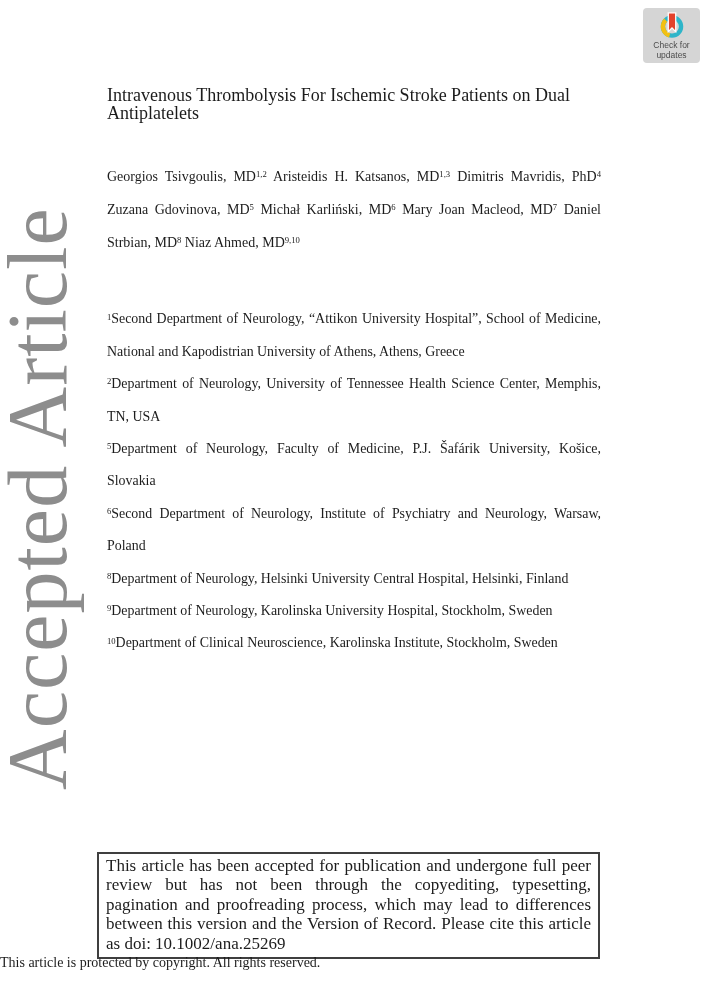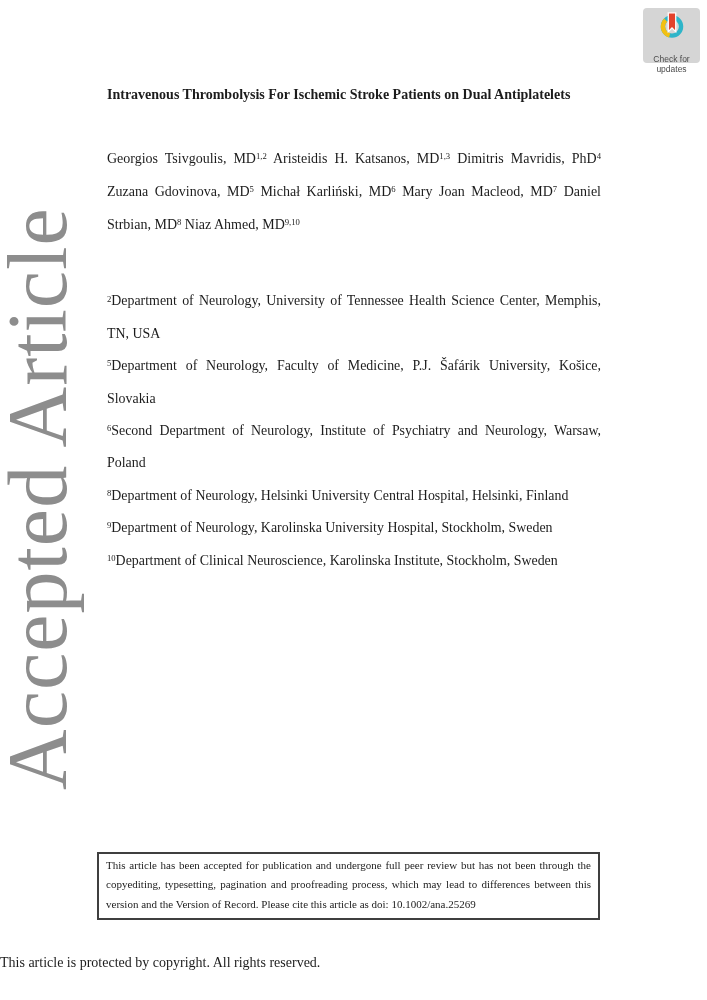--- a/index.html
+++ b/index.html
@@ -40,32 +40,32 @@
     padding-top:2px;
     cursor:pointer;
     font-family:"Liberation Sans", sans-serif;
   }
   .badge svg { display:block; }
   .badge-text {
     font-size:8.5px;
     line-height:9.5px;
     color:#4c4c4c;
     text-align:center;
-    margin-top:15px;
+    margin-top:1px;
   }
 
   
   .content {
     position:absolute;
     left:107px; top:86px;
     width:494px;
   }
   .title {
-    font-size:14px;
-    font-weight:bold;
+    font-size:18px;
+    font-weight:normal;
     line-height:18px;
   }
   .authors {
     margin-top:39px;
     font-size:14px;
     line-height:32.8px;
     text-align:justify;
   }
   .affils { margin-top:44px; }
   .affil {
@@ -81,21 +81,21 @@
     top:-0.45em;
   }
 
   
   .notice-box {
     position:absolute;
     left:97px; top:852px;
     width:503px;
     border:2px solid #3f3f3f;
     padding:2px 7px 4px 7px;
-    font-size:11px;
+    font-size:17px;
     line-height:19.4px;
     text-align:justify;
   }
 
   .copyright {
     position:absolute;
     left:0; top:955px;
     width:707px;
     text-align:left;
     font-size:14px;
@@ -131,20 +131,21 @@
       <span><span>Aristeidis H. Katsanos, MD</span><sup class="s">1,3</sup></span>
       <span><span>Dimitris Mavridis, PhD</span><sup class="s">4</sup></span>
       <span><span>Zuzana Gdovinova, MD</span><sup class="s">5</sup></span>
       <span><span>Michał Karliński, MD</span><sup class="s">6</sup></span>
       <span><span>Mary Joan Macleod, MD</span><sup class="s">7</sup></span>
       <span><span>Daniel Strbian, MD</span><sup class="s">8</sup></span>
       <span><span>Niaz Ahmed, MD</span><sup class="s">9,10</sup></span>
     </p>
 
     <div class="affils">
+      <p class="affil"><sup class="s">1</sup><span>Second Department of Neurology, “Attikon University Hospital”, School of Medicine, National and Kapodistrian University of Athens, Athens, Greece</span></p>
       <p class="affil"><sup class="s">2</sup><span>Department of Neurology, University of Tennessee Health Science Center, Memphis, TN, USA</span></p>
       <p class="affil"><sup class="s">5</sup><span>Department of Neurology, Faculty of Medicine, P.J. Šafárik University, Košice, Slovakia</span></p>
       <p class="affil"><sup class="s">6</sup><span>Second Department of Neurology, Institute of Psychiatry and Neurology, Warsaw, Poland</span></p>
       <p class="affil"><sup class="s">8</sup><span>Department of Neurology, Helsinki University Central Hospital, Helsinki, Finland</span></p>
       <p class="affil"><sup class="s">9</sup><span>Department of Neurology, Karolinska University Hospital, Stockholm, Sweden</span></p>
       <p class="affil"><sup class="s">10</sup><span>Department of Clinical Neuroscience, Karolinska Institute, Stockholm, Sweden</span></p>
     </div>
 
   </div>
 

